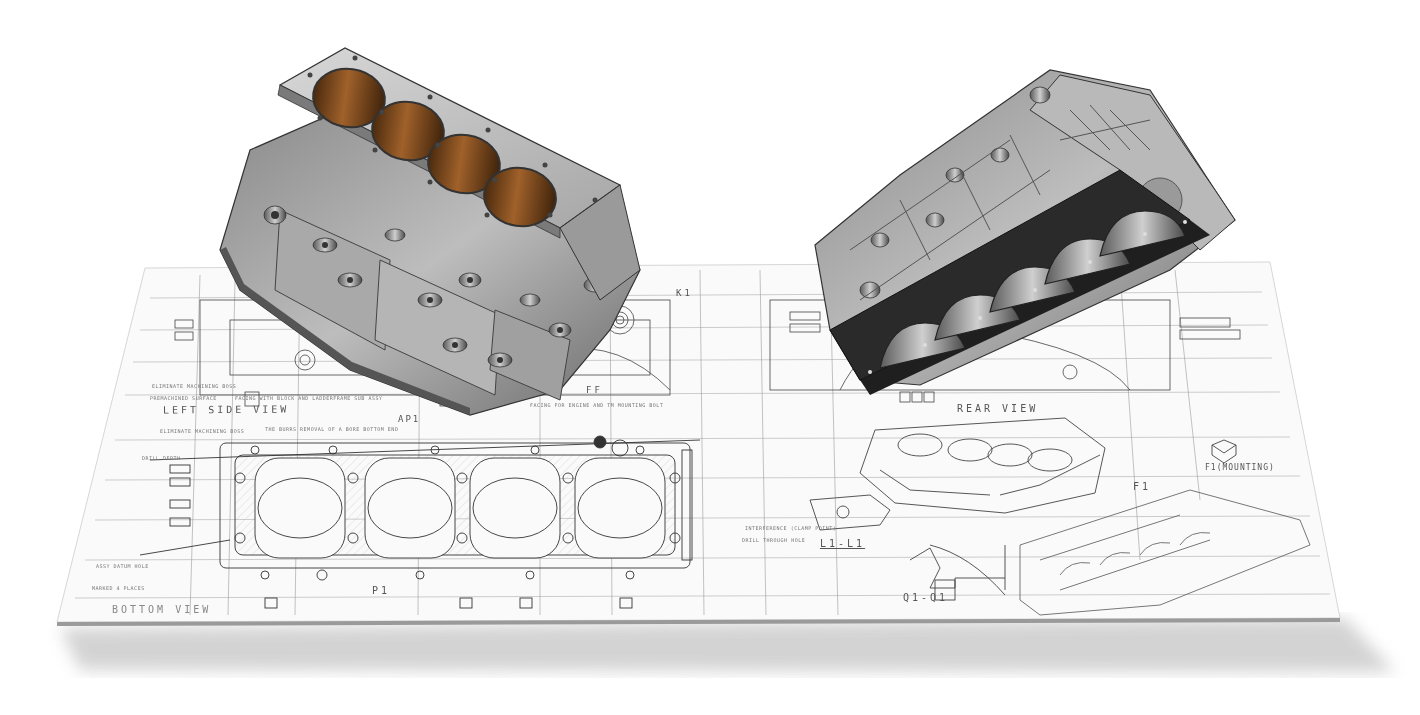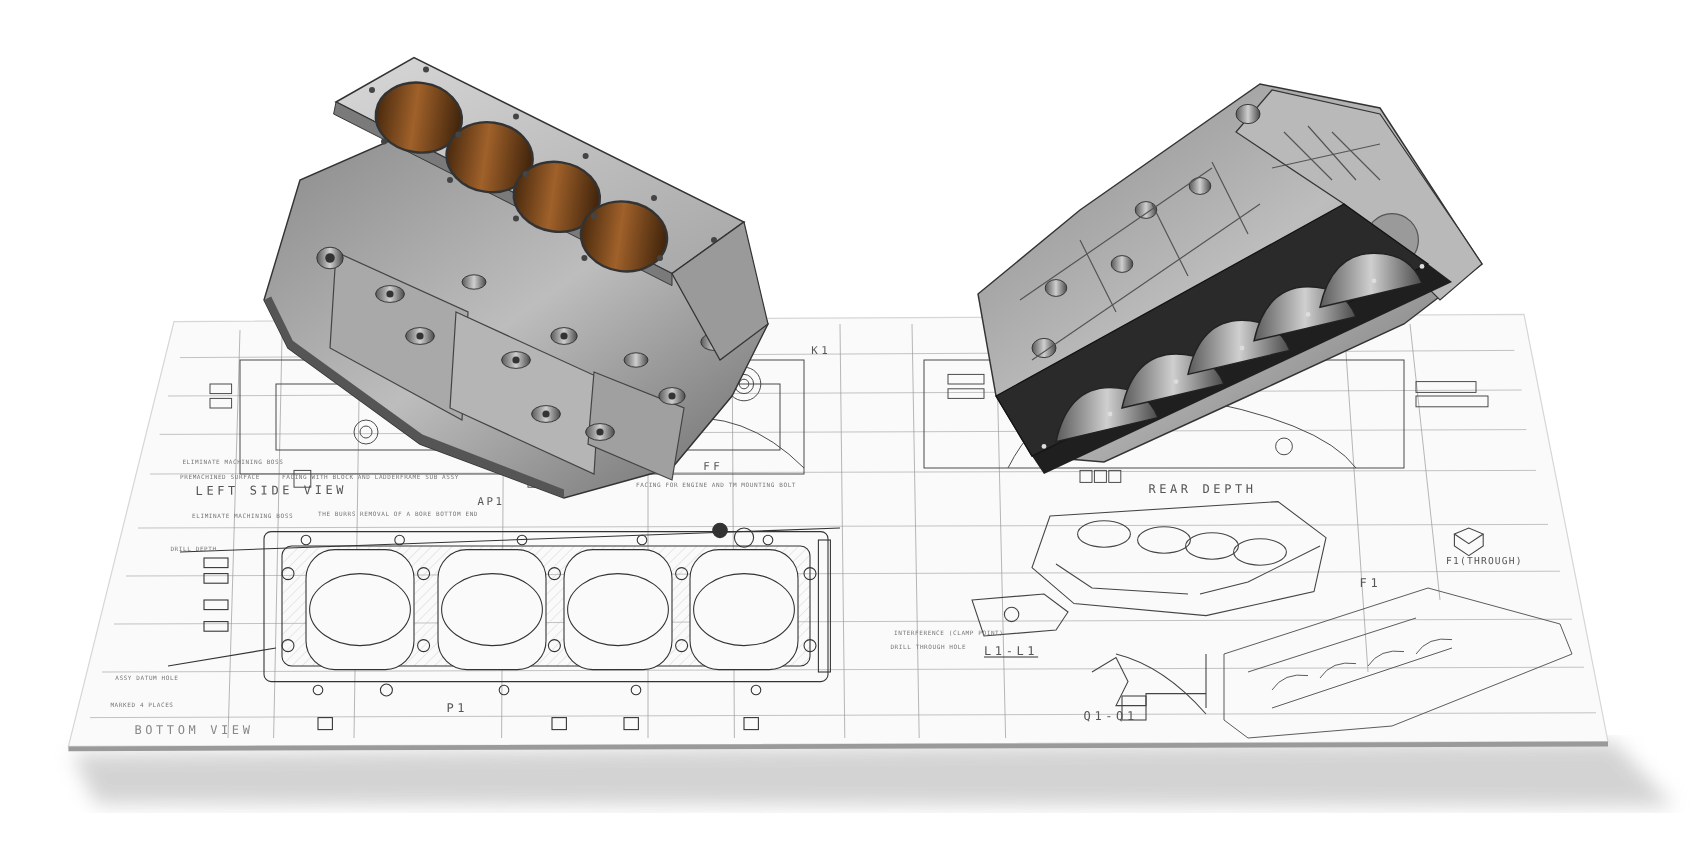--- a/index.html
+++ b/index.html
@@ -297,26 +297,26 @@
           <ellipse cx="1040" cy="95" rx="10" ry="8"></ellipse>
       </g>
       <g stroke="#555" stroke-width="1" fill="none">
         <path d="M850 250 l160 -110 M860 300 l190 -130 M900 200 l30 60 M960 170 l30 60 M1010 135 l30 60"></path>
       </g>
     </g>
   </svg>
 
   
   <div class="lbl" style="left:163px;top:404px;transform:rotate(-0.4deg);">LEFT SIDE VIEW</div>
-  <div class="lbl" style="left:957px;top:403px;">REAR DEPTH</div>
+  <div class="lbl" style="left:957px;top:403px;">REAR VIEW</div>
   <div class="lbl" style="left:112px;top:604px;color:#888;">BOTTOM VIEW</div>
   <div class="lbl" style="left:820px;top:538px;font-size:10px;text-decoration:underline;">L1-L1</div>
   <div class="lbl" style="left:865px;top:592px;font-size:10px;margin-left:38px;">Q1-Q1</div>
   <div class="lbl" style="left:1133px;top:437px;font-size:10px;margin-top:44px;">F1</div>
-  <div class="lbl" style="left:1205px;top:463px;font-size:8px;letter-spacing:1px;">F1(THROUGH)</div>
+  <div class="lbl" style="left:1205px;top:463px;font-size:8px;letter-spacing:1px;">F1(MOUNTING)</div>
   <div class="lbl" style="left:372px;top:585px;font-size:10px;">P1</div>
   <div class="lbl" style="left:398px;top:414px;font-size:9px;letter-spacing:2px;text-align:center;">AP1</div>
   <div class="lbl" style="left:586px;top:385px;font-size:9px;">FF</div>
   <div class="lbl" style="left:676px;top:288px;font-size:9px;">K1</div>
 
   <div class="note" style="left:152px;top:383px;">ELIMINATE MACHINING BOSS</div>
   <div class="note" style="left:150px;top:395px;">PREMACHINED SURFACE</div>
   <div class="note" style="left:235px;top:395px;">FACING WITH BLOCK AND LADDERFRAME SUB ASSY</div>
   <div class="note" style="left:530px;top:402px;">FACING FOR ENGINE AND TM MOUNTING BOLT</div>
   <div class="note" style="left:265px;top:426px;">THE BURRS REMOVAL OF A BORE BOTTOM END</div>

